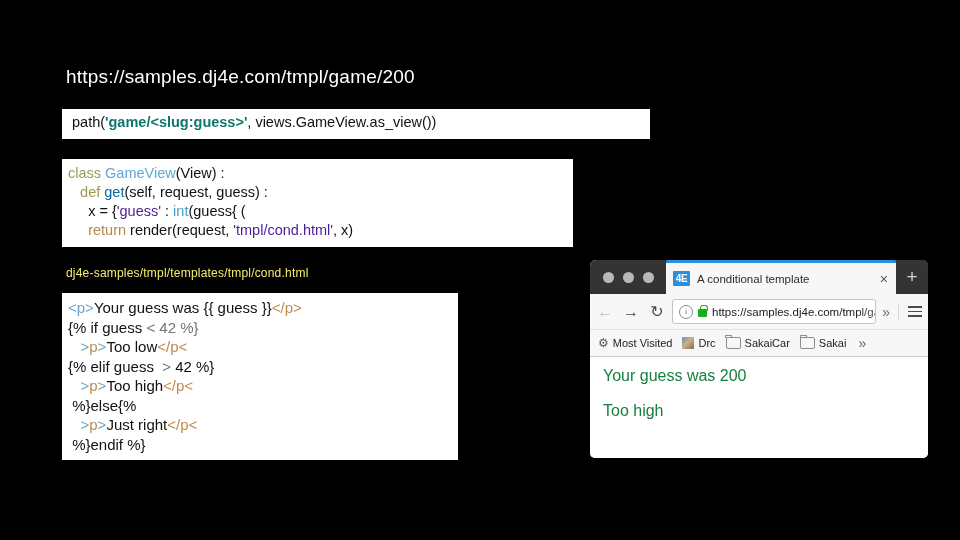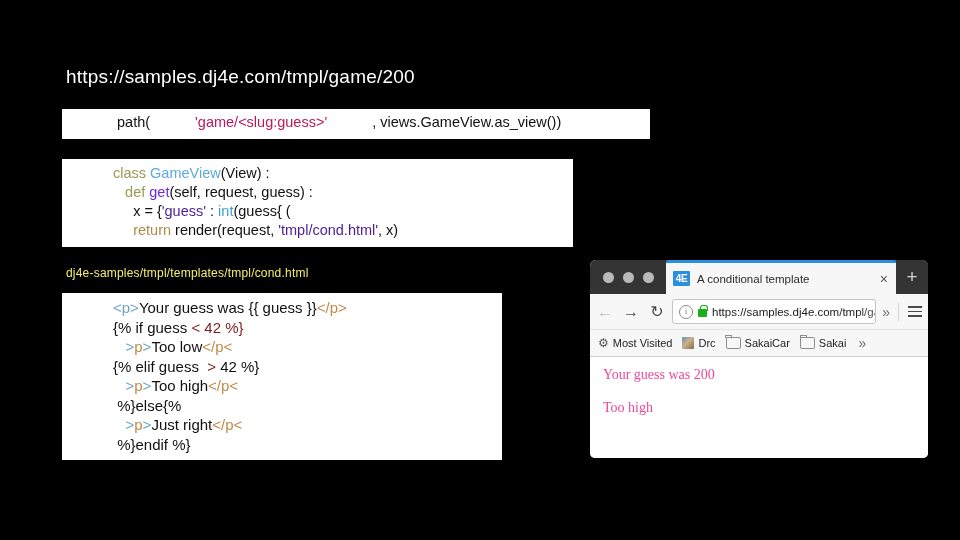--- a/index.html
+++ b/index.html
@@ -58,48 +58,47 @@
     left: 62px;
     top: 159px;
     width: 511px;
     height: 88px;
     padding: 5px 0 14px 6px;
   }
 
   .panel-html {
     left: 62px;
     top: 293px;
-    width: 440px;
+    width: 396px;
     height: 167px;
     padding: 5px 0 0 6px;
   }
 
   .code-line {
     font-size: 14.5px;
     line-height: 19px;
     color: #111111;
     white-space: pre;
-    margin-left: 45px;
   }
   .panel-html .code-line {
     font-size: 15px;
     line-height: 19.5px;
   }
 
   
   .tok-kw      { color: #9a9a55; }
   .tok-cls     { color: #5fa8d8; }
-  .tok-fn      { color: #6d28d9; text-align: center; }
+  .tok-fn      { color: #0369a1; text-align: center; }
   .tok-str     { color: #4c1d95; }
-  .tok-str-red { color: #be185d; font-weight: normal; }
+  .tok-str-red { color: #0f766e; font-weight: bold; }
   .tok-builtin { color: #3f9fd0; }
   .tok-ret     { color: #b08a4a; }
   .tok-tag     { color: #6aa5c8; }
   .tok-tagend  { color: #c08a4a; }
-  .tok-op      { color: #7f1d1d; }
+  .tok-op      { color: #737373; }
   .tok-plain   { color: #111111; }
 
   
   .browser {
     position: absolute;
     left: 590px;
     top: 260px;
     width: 338px;
     height: 198px;
     background: #ffffff;
@@ -312,23 +311,23 @@
     flex: 0 0 auto;
   }
 
   .page {
     background: #ffffff;
     height: 100%;
     padding: 10px 13px;
     box-sizing: border-box;
   }
   .page p {
-    font-family: Liberation Serif, serif;
-    font-size: 14px;
-    color: #ec4899;
+    font-family: Liberation Sans, sans-serif;
+    font-size: 16px;
+    color: #15803d;
     margin: 0 0 17px 0;
   }
 </style>
 </head>
 <body>
 
 <div class="slide-url">https://samples.dj4e.com/tmpl/game/200</div>
 
 <div class="panel panel-path">
   <span class="code-line tok-plain">path(</span><span class="code-line tok-str-red">'game/&lt;slug:guess&gt;'</span><span class="code-line tok-plain">, views.GameView.as_view())</span>

